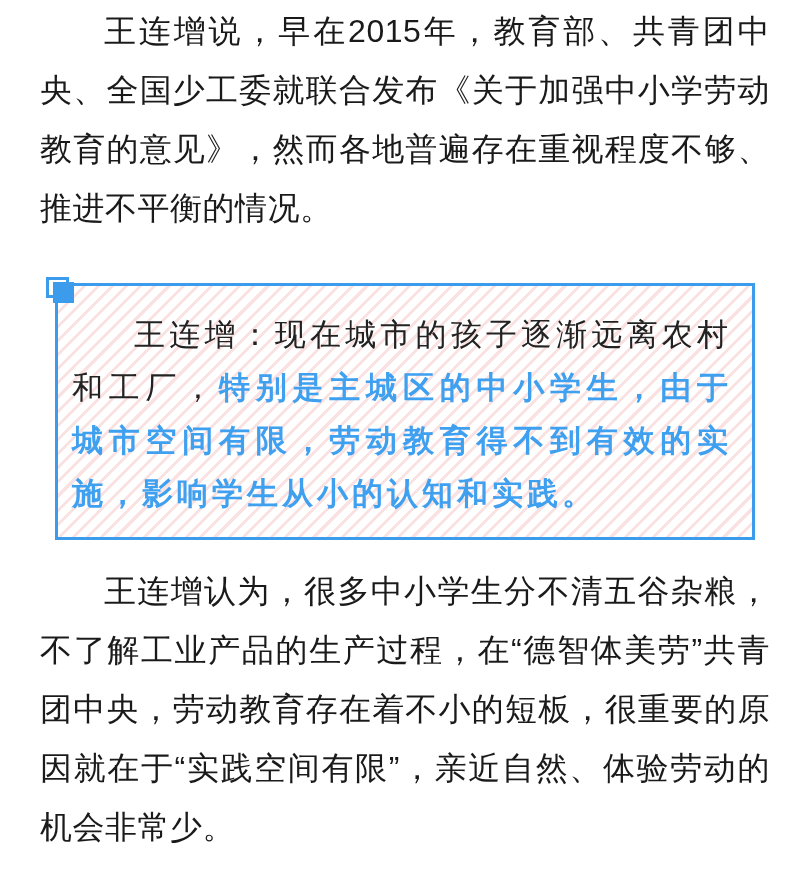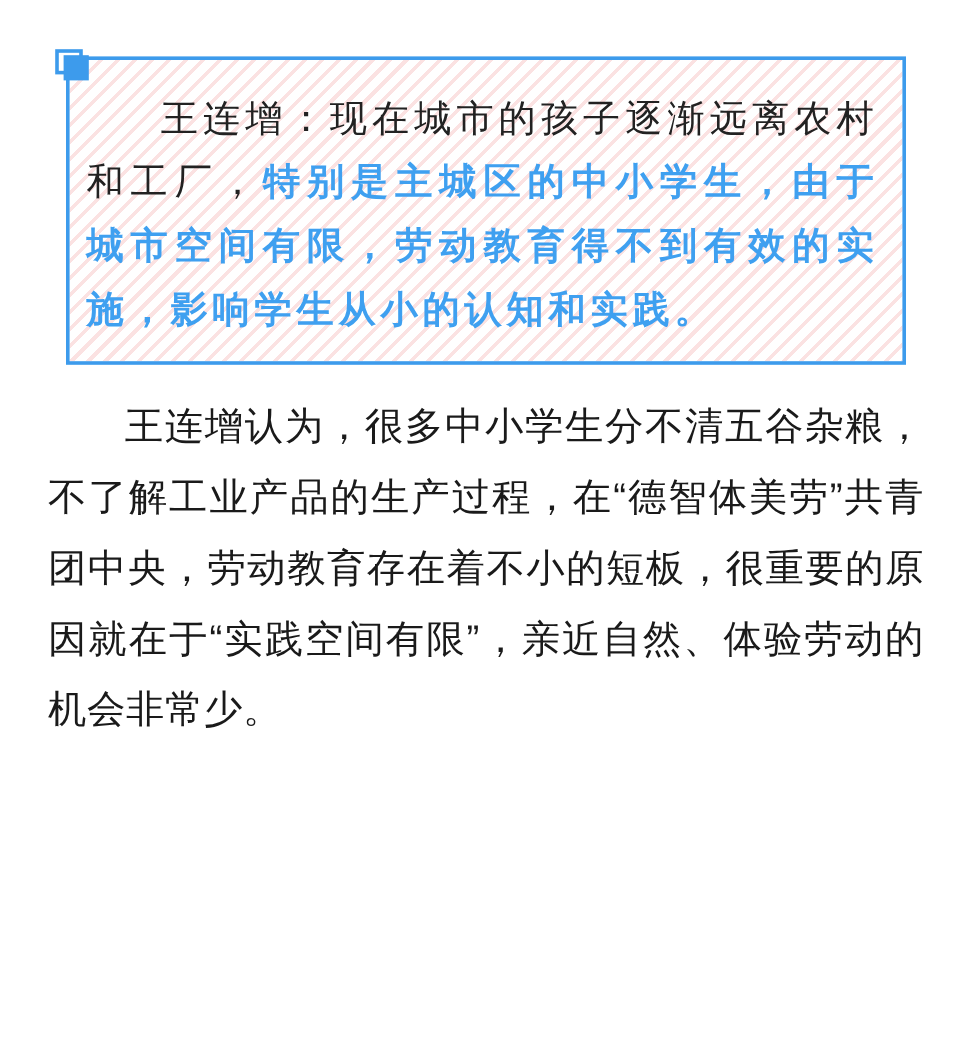--- a/index.html
+++ b/index.html
@@ -78,20 +78,21 @@
     height: 21px;
     background: #3d9bec;
     display: block;
   }
 </style>
 </head>
 <body>
 
 <div class="page">
 
+  <p class="para">王连增说，早在2015年，教育部、共青团中央、全国少工委就联合发布《关于加强中小学劳动教育的意见》，然而各地普遍存在重视程度不够、推进不平衡的情况。</p>
 
   <div class="quote-box">
     <div class="corner-icon">
       <span class="sq-outline"></span>
       <span class="sq-fill"></span>
     </div>
     <p class="quote-text"><span>王连增：现在城市的孩子逐渐远离农村和工厂，</span><span class="q-highlight">特别是主城区的中小学生，由于城市空间有限，劳动教育得不到有效的实施，影响学生从小的认知和实践。</span></p>
   </div>
 
   <p class="para para-body">王连增认为，很多中小学生分不清五谷杂粮，不了解工业产品的生产过程，在“德智体美劳”共青团中央，劳动教育存在着不小的短板，很重要的原因就在于“实践空间有限”，亲近自然、体验劳动的机会非常少。</p>

